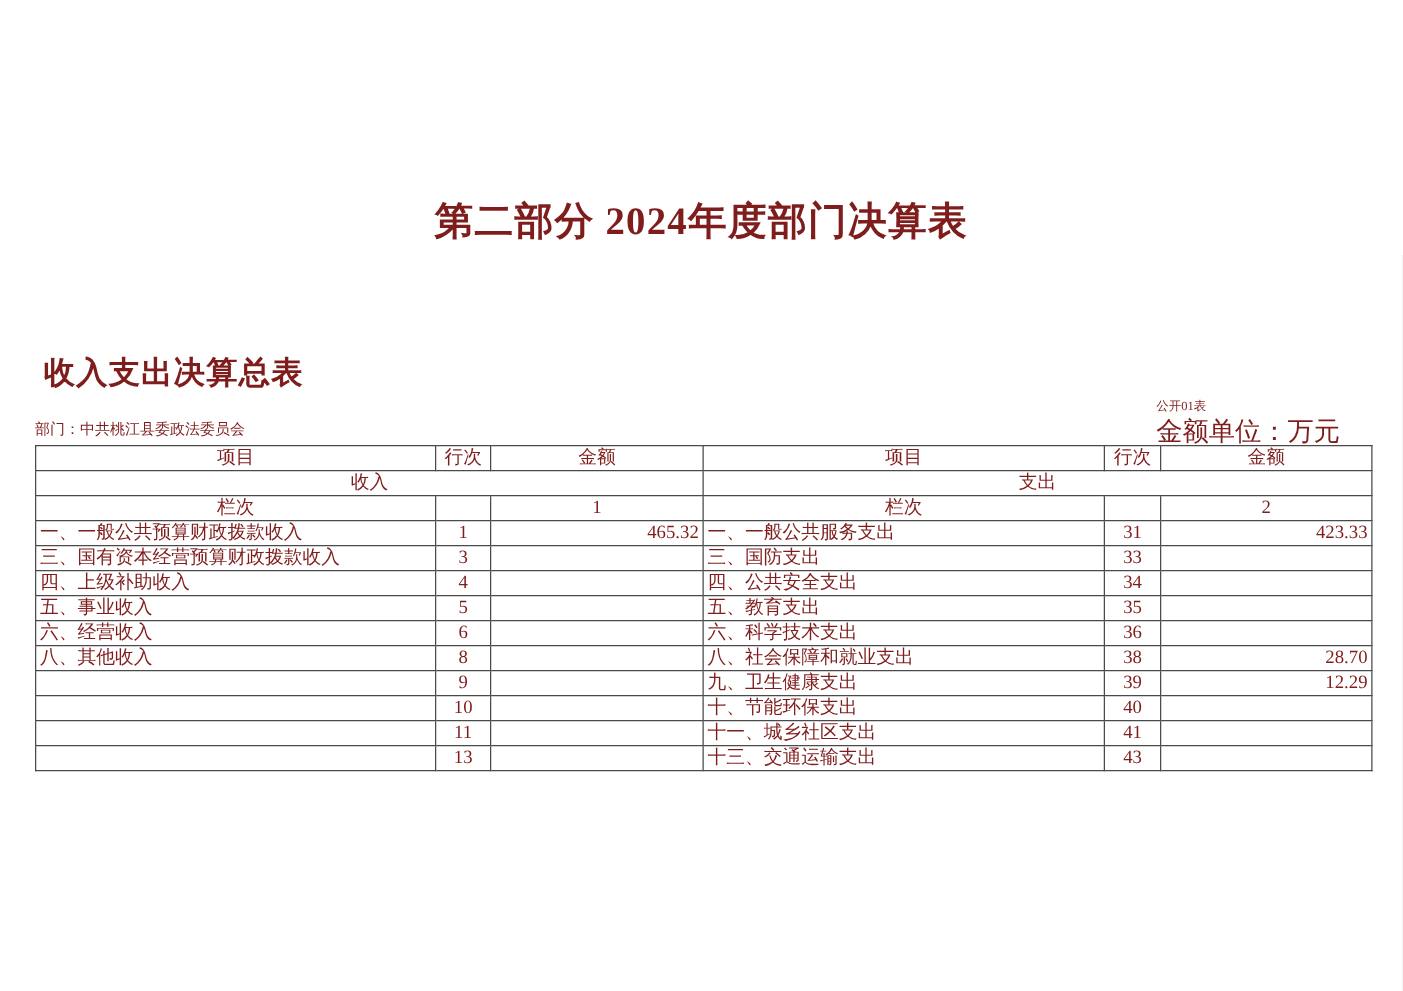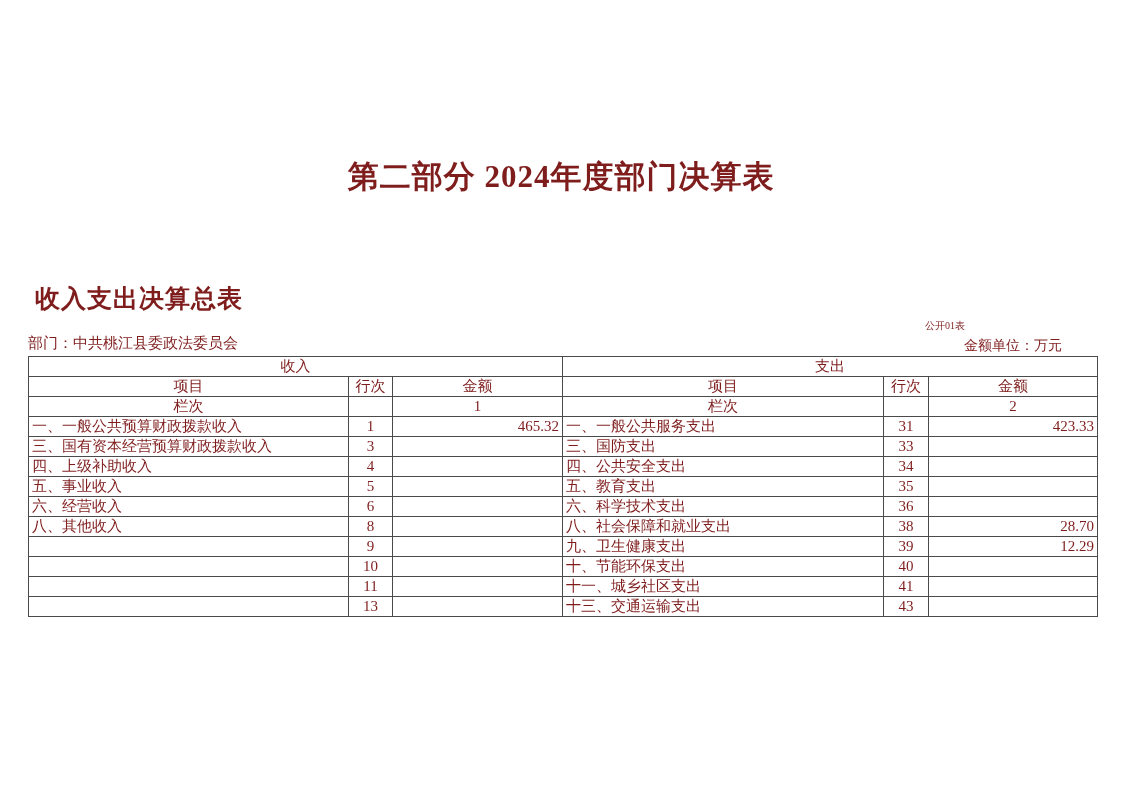--- a/index.html
+++ b/index.html
@@ -41,31 +41,30 @@
     position: absolute;
     top: 317px;
     left: 925px;
     font-size: 10px;
     line-height: 17px;
   }
   .dept-line {
     position: absolute;
     top: 335px;
     left: 28px;
-    font-size: 15px;
+    font-size: 12px;
     line-height: 17px;
     text-align: right;
   }
   .unit-line {
     position: absolute;
     top: 337px;
     left: 925px;
-    font-size: 14px;
+    font-size: 21px;
     line-height: 17px;
-    margin-left: 39px;
   }
   table.summary {
     position: absolute;
     top: 356px;
     left: 28px;
     width: 1069px;
     border-collapse: collapse;
     table-layout: fixed;
   }
   table.summary td {
@@ -101,30 +100,30 @@
     <colgroup>
       <col style="width:320px">
         <col style="width:44px">
         <col style="width:170px">
       <col style="width:321px">
         <col style="width:45px">
         <col style="width:169px">
     </colgroup>
     <tbody>
       <tr>
-        <td class="c" colspan="3">收入</td>
-        <td class="c" colspan="3">支出</td>
-      </tr>
-      <tr>
         <td class="c">项目</td>
         <td class="c">行次</td>
         <td class="c">金额</td>
         <td class="c">项目</td>
         <td class="c">行次</td>
         <td class="c">金额</td>
+      </tr>
+      <tr>
+        <td class="c" colspan="3">收入</td>
+        <td class="c" colspan="3">支出</td>
       </tr>
       <tr>
         <td class="c">栏次</td>
         <td class="c"></td>
         <td class="c">1</td>
         <td class="c">栏次</td>
         <td class="c"></td>
         <td class="c">2</td>
       </tr>
     </tbody>

